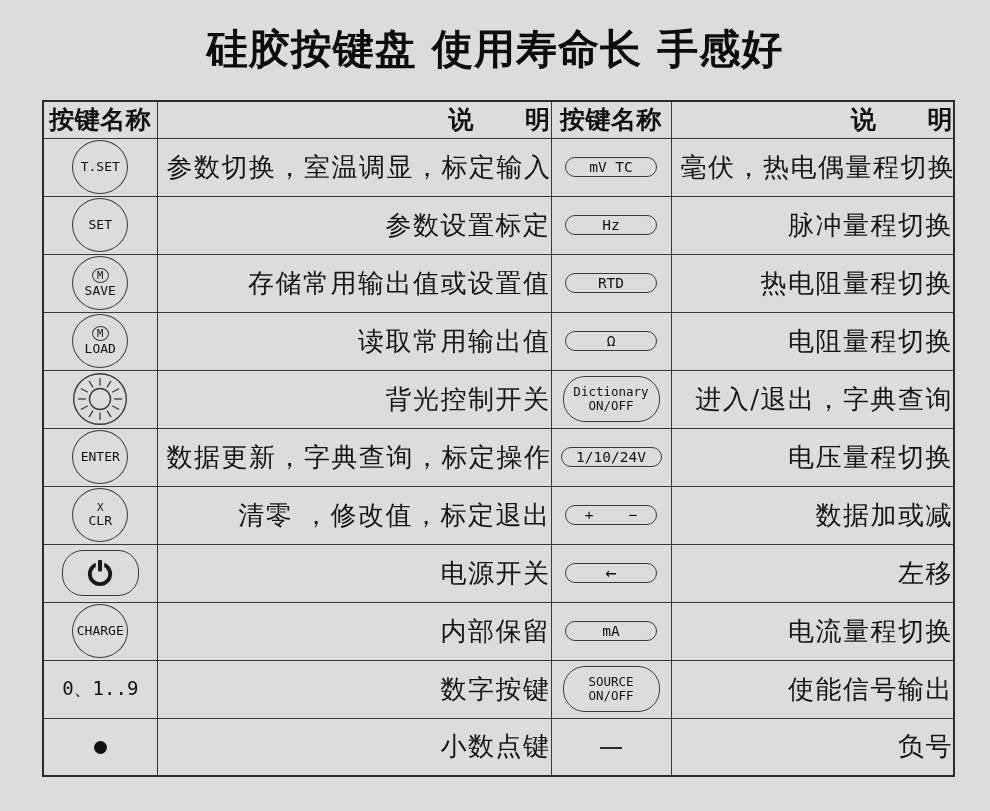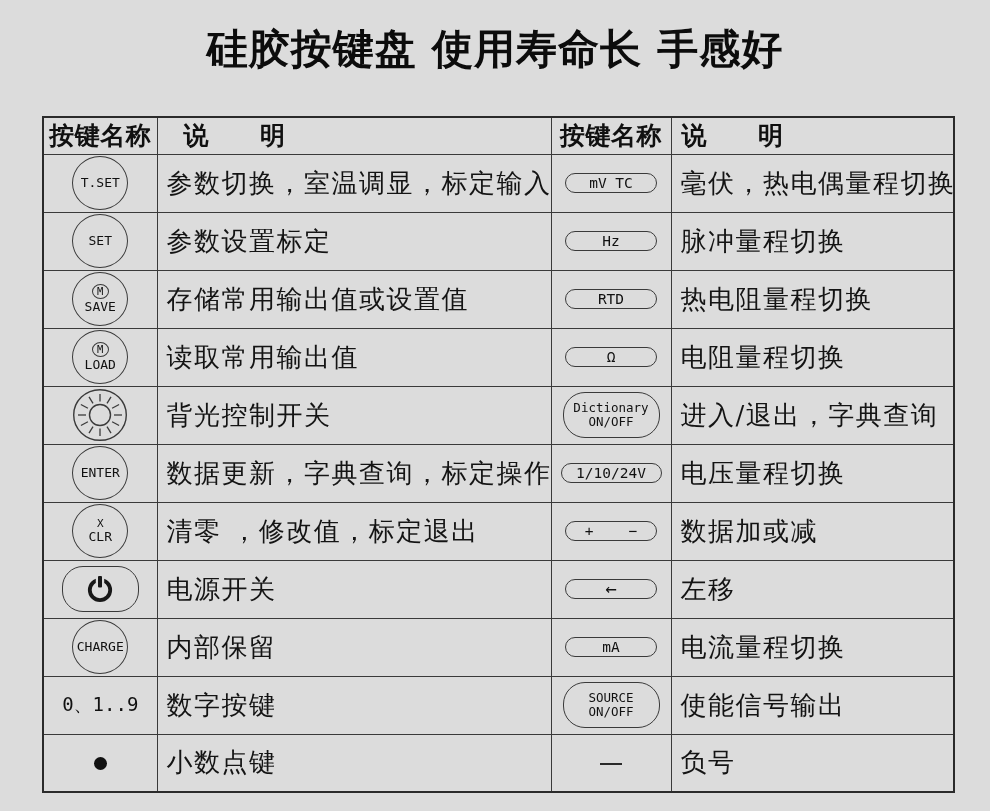--- a/index.html
+++ b/index.html
@@ -13,36 +13,35 @@
   }
   .title{
     margin:0;padding-top:22px;text-align:center;
     font-size:41px;font-weight:700;color:#0c0c0c;letter-spacing:1px;
     font-family:"DejaVu Sans","Liberation Sans",sans-serif;
   }
   table.key-table{
     position:absolute;left:42px;top:100px;width:911px;
     border-collapse:collapse;table-layout:fixed;
     border:2px solid #2b2b2b;
-    margin-top:16px;
   }
   col.c1{width:114px}col.c2{width:394px}col.c3{width:120px}col.c4{width:283px}
   th,td{border:1px solid var(--line);padding:0;overflow:hidden;}
   thead tr{height:37px;}
   th{font-size:25px;font-weight:700;color:#101010;letter-spacing:0.5px;white-space:pre;}
   th.key-h{text-align:center;}
-  th.desc-h{text-align:left;}
+  th.desc-h{text-align:right;}
   th.pad-lg{padding-left:26px;}
   th.pad-sm{padding-left:10px;}
   tbody tr{height:58px;}
   td.key-cell{text-align:center;vertical-align:middle;}
   td.desc-cell{
     vertical-align:middle;padding-left:9px;
     font-family:"DejaVu Serif","Liberation Serif",serif;
-    font-size:26px;letter-spacing:1.5px;color:var(--ink);white-space:pre;
+    font-size:26px;letter-spacing:1.5px;color:var(--ink);white-space:pre;text-align:right;
   }
   
   .btn-circle{
     display:inline-flex;flex-direction:column;align-items:center;justify-content:center;
     width:56px;height:54px;border:1.4px solid var(--line);border-radius:50%;
     box-sizing:border-box;line-height:1.08;vertical-align:middle;
   }
   .btn-circle span{
     font-family:"DejaVu Sans Mono","Liberation Mono",monospace;
     font-size:13px;color:#111;white-space:pre;

